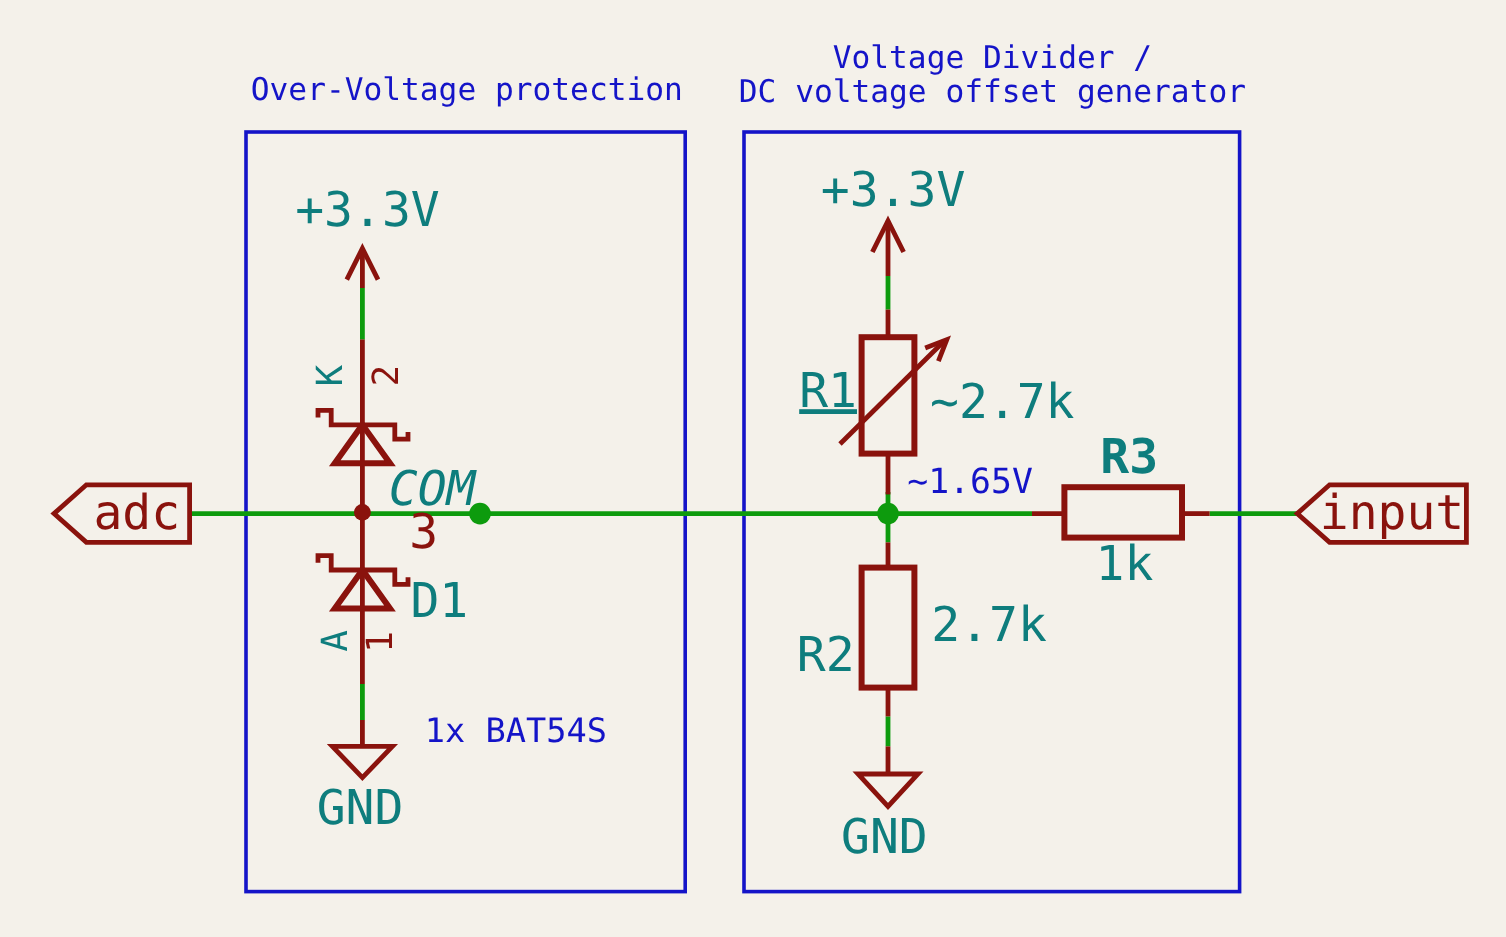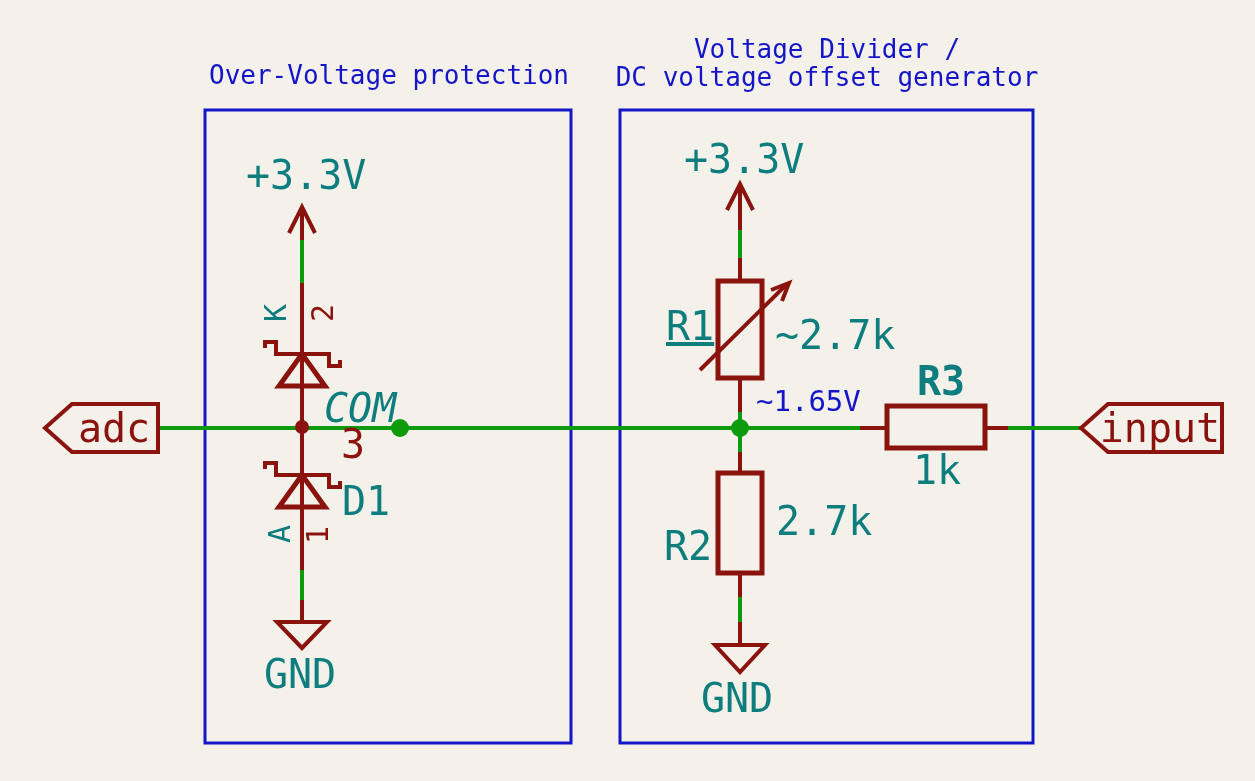--- a/index.html
+++ b/index.html
@@ -118,20 +118,21 @@
   <div class="t teal s34 cx" style="left:737px;top:678px;">GND</div>
 
   <div class="t teal s30 vt" style="left:276px;top:313px;">K</div>
   <div class="t red s30 vt" style="left:323px;top:313px;">2</div>
   <div class="t teal s34" style="left:324px;top:388px;font-style:italic;">COM</div>
   <div class="t red s34" style="left:341px;top:424px;">3</div>
   <div class="t teal s30 vt" style="left:280px;top:534px;">A</div>
   <div class="t red s30 vt" style="left:318px;top:535px;">1</div>
   <div class="t teal s34" style="left:342px;top:481px;">D1</div>
 
+  <div class="t blue s28" style="left:354px;top:595px;">1x BAT54S</div>
 
   <div class="t teal s34" style="left:666px;top:306px;text-decoration:underline;">R1</div>
   <div class="t teal s34" style="left:775px;top:315px;">~2.7k</div>
   <div class="t blue s31" style="left:756px;top:387px;">~1.65V</div>
   <div class="t teal s34" style="left:664px;top:501px;margin-top:25px;">R2</div>
   <div class="t teal s34" style="left:776px;top:501px;">2.7k</div>
   <div class="t teal s34 cx" style="left:941px;top:361px;font-weight:bold;">R3</div>
   <div class="t teal s34 cx" style="left:937px;top:450px;">1k</div>
 
   <div class="t red s34 cx" style="left:114px;top:408px;">adc</div>

